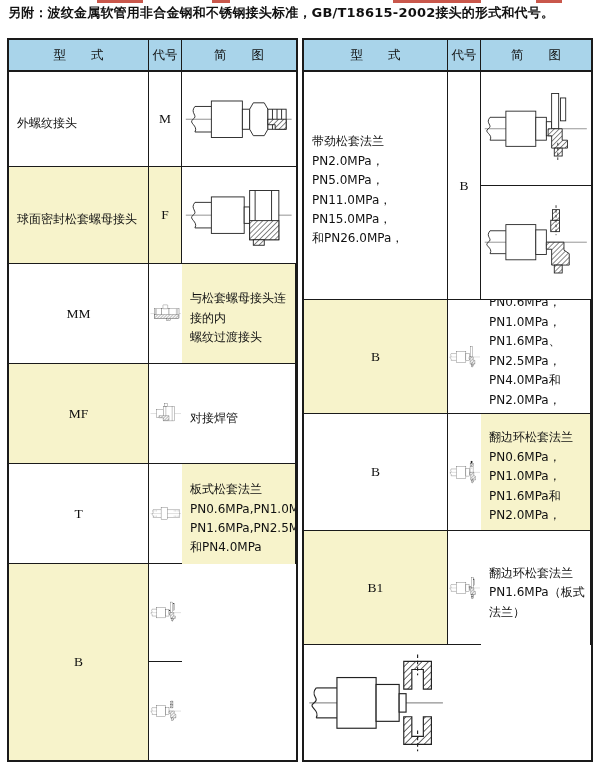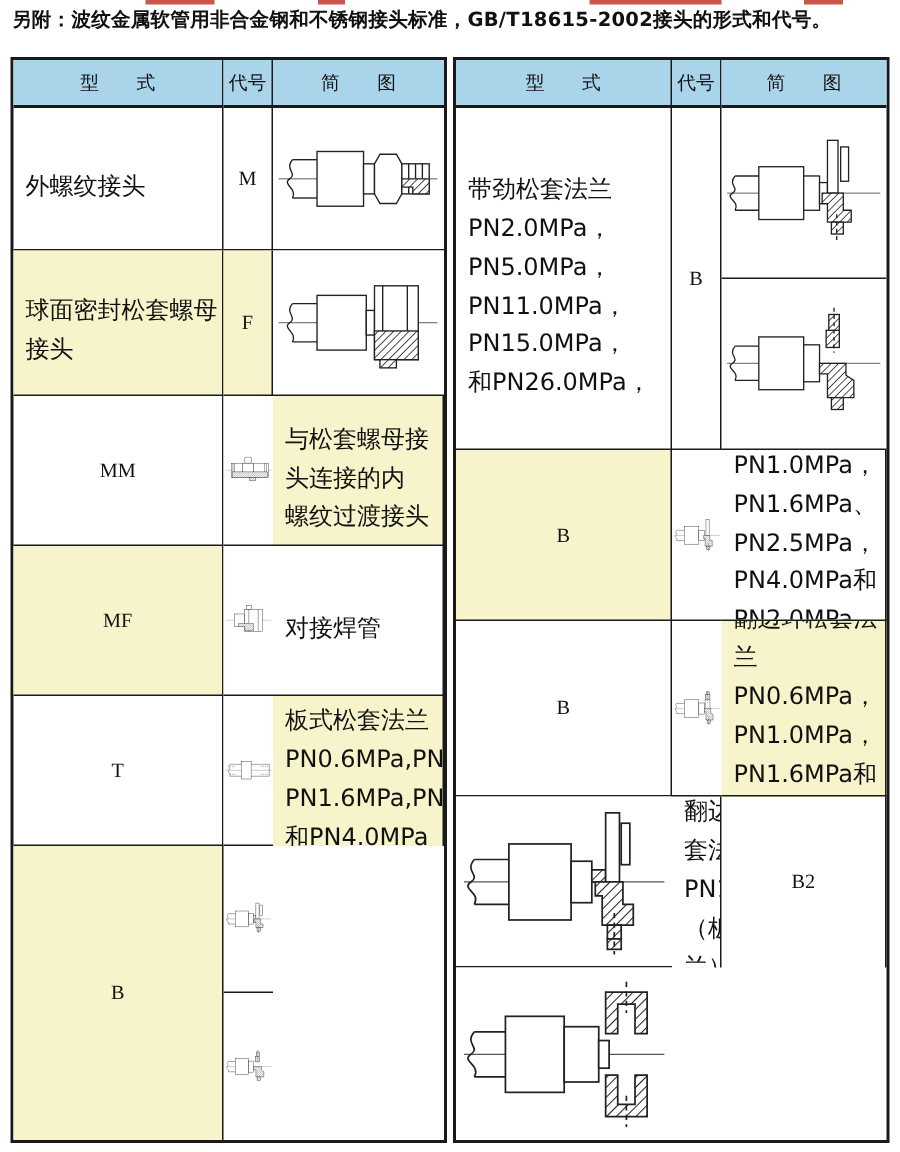--- a/index.html
+++ b/index.html
@@ -37,21 +37,21 @@
   .cell.last { border-right: none; text-align: right; }
   .cell.nb   { border-bottom: none; }
   .th {
     background: var(--hd, #a9d4ea);
     display: flex; align-items: center; justify-content: center;
     font-size: 12.5px; border-bottom-width: 2px;
   }
   .t {
     display: flex; align-items: center;
     padding: 16px 3px 6px 8px;
-    font-size: 16px; line-height: 1.62;
+    font-size: 12px; line-height: 1.62;
     white-space: pre-line;
   }
   .c {
     display: flex; align-items: center; justify-content: center;
     font-family: "Liberation Serif", serif; font-size: 13.5px;
   }
   .hl { background: var(--yl, #f7f3cb); }
   .d { display: flex; align-items: center; justify-content: center; background: #fff; }
   .d svg { width: 96%; height: 92%; display: block; }
   .dsplit { display: grid; grid-template-rows: 1fr 1fr; }
@@ -352,20 +352,21 @@
           <line x1="92" y1="22" x2="92" y2="44" stroke="#222222" stroke-width="1"></line>
           <polygon points="78,44 94,44 94,55 100,59 100,73 82,73 82,52 78,52" fill="url(#hatch10)" stroke="#222222"></polygon>
           <rect x="85" y="73" width="8" height="8" fill="url(#hatch10)" stroke="#222222"></rect>
           <line x1="89" y1="66" x2="89" y2="86" stroke="#222222" stroke-width="1" stroke-dasharray="3,2.5"></line>
         </svg>
       </div>
 
     <div class="cell t hl">翻边环松套法兰
 PN0.6MPa，PN1.0MPa，
 PN1.6MPa和PN2.0MPa，</div>
+    <div class="cell c hl">B1</div>
     <div class="cell d last">
         <svg viewBox="0 0 120 88" preserveAspectRatio="xMidYMid meet">
           <defs>
             <pattern id="hatch11" width="4" height="4" patternUnits="userSpaceOnUse" patternTransform="rotate(45)">
               <rect width="4" height="4" fill="#fff"></rect>
               <line x1="0" y1="0" x2="0" y2="4" stroke="#222222" stroke-width="1.2"></line>
             </pattern>
           </defs>
           <line x1="2" y1="44" x2="118" y2="44" stroke="#555" stroke-width="0.7"></line>
           <path d="M8,31 C2,38 12,40 6,44 C0,48 12,50 8,57" fill="none" stroke="#222222"></path>
@@ -378,21 +379,20 @@
           <rect x="93" y="10" width="5" height="24" fill="#fff" stroke="#222222"></rect>
           <polygon points="78,44 94,44 94,57 100,57 100,69 82,69 82,52 78,52" fill="url(#hatch11)" stroke="#222222"></polygon>
           <rect x="85" y="69" width="8" height="8" fill="url(#hatch11)" stroke="#222222"></rect>
           <rect x="85" y="77" width="8" height="6" fill="url(#hatch11)" stroke="#222222"></rect>
           <line x1="89" y1="62" x2="89" y2="86" stroke="#222222" stroke-width="1" stroke-dasharray="3,2.5"></line>
         </svg>
       </div>
 
     <div class="cell t nb">翻边环松套法兰
 PN1.6MPa（板式法兰）</div>
-    <div class="cell c nb">B2</div>
     <div class="cell d last nb">
         <svg viewBox="0 0 120 88" preserveAspectRatio="xMidYMid meet">
           <defs>
             <pattern id="hatch12" width="4" height="4" patternUnits="userSpaceOnUse" patternTransform="rotate(45)">
               <rect width="4" height="4" fill="#fff"></rect>
               <line x1="0" y1="0" x2="0" y2="4" stroke="#222222" stroke-width="1.2"></line>
             </pattern>
           </defs>
           <line x1="2" y1="44" x2="118" y2="44" stroke="#555" stroke-width="0.7"></line>
           <path d="M8,31 C2,38 12,40 6,44 C0,48 12,50 8,57" fill="none" stroke="#222222"></path>

